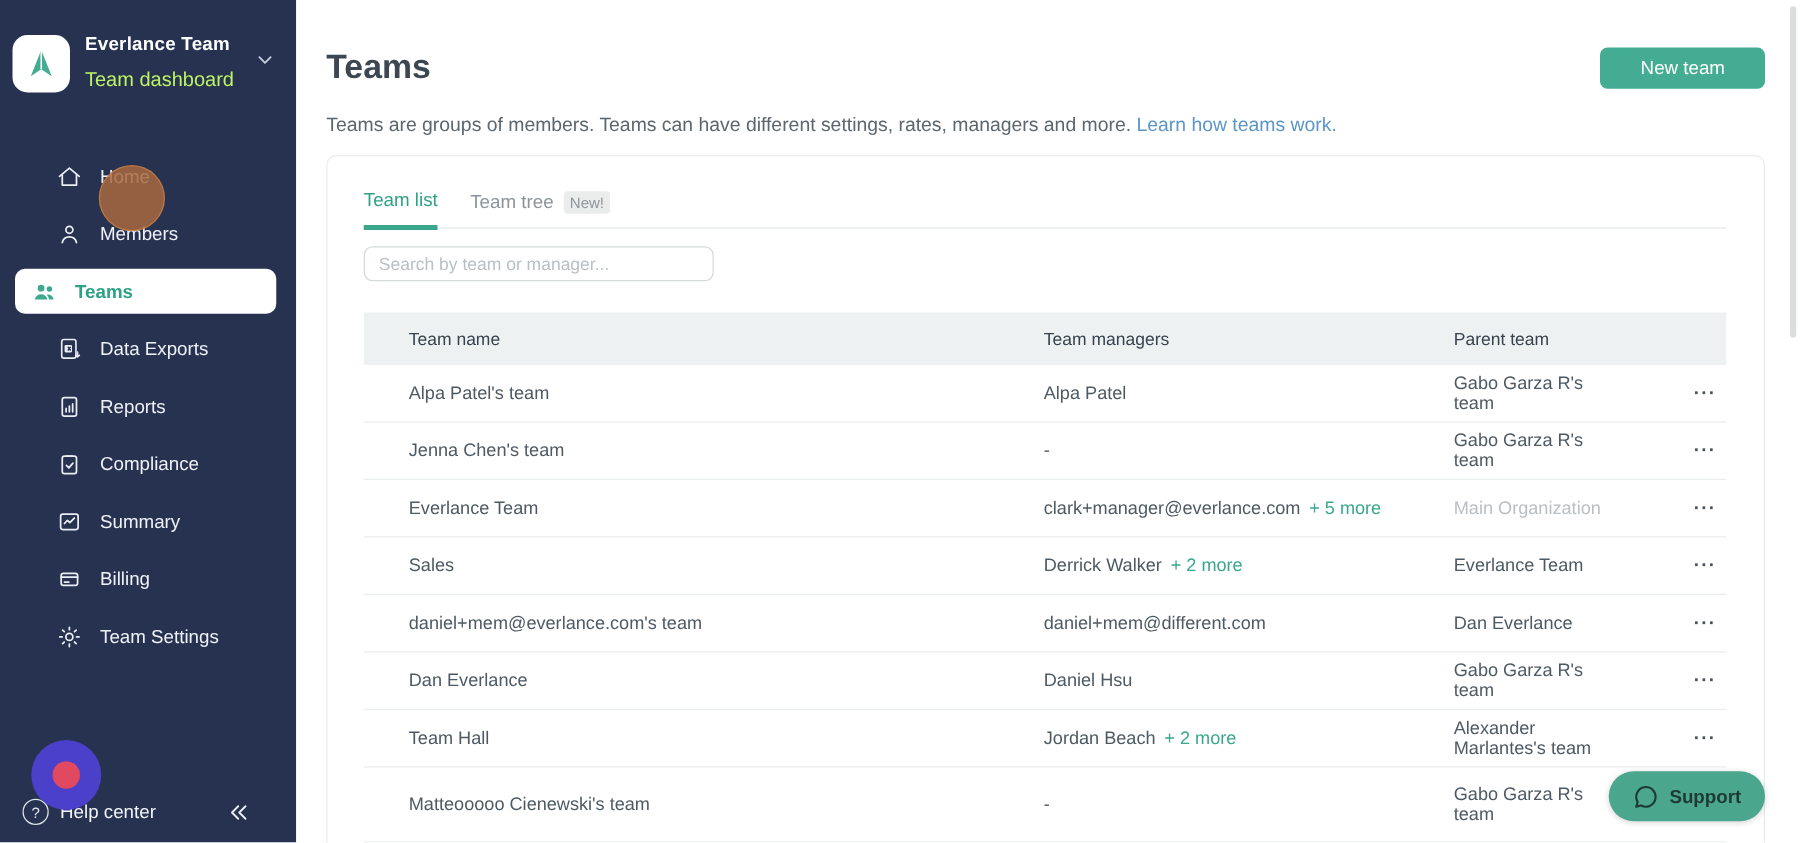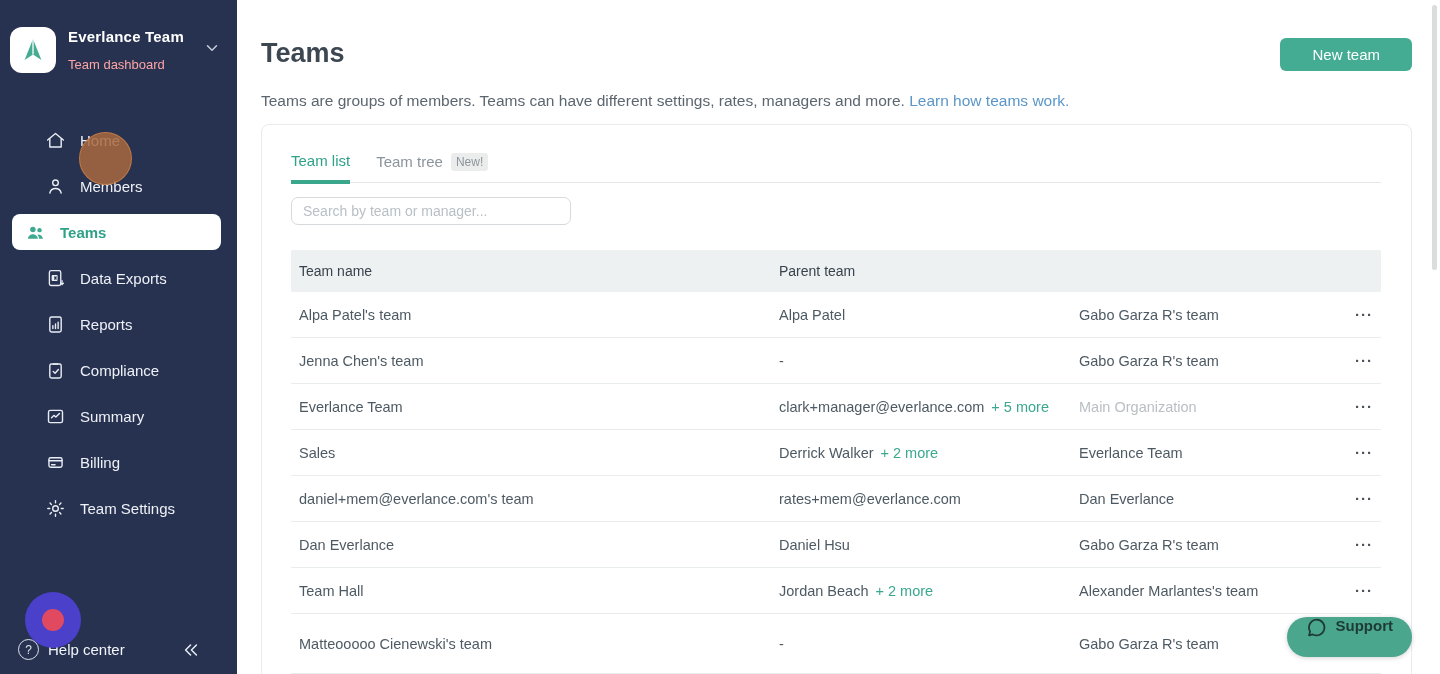--- a/index.html
+++ b/index.html
@@ -15,21 +15,21 @@
   .sidebar {
     width: 237px; flex-shrink: 0; height: 674px;
     background: #273250; color: #f1f4f9;
     position: relative; display: flex; flex-direction: column;
   }
   .org-header { display: flex; align-items: center; gap: 12px; padding: 27px 12px 18px 10px; }
   .logo-box { width: 46px; height: 46px; background: #fff; border-radius: 12px;
     display: flex; align-items: center; justify-content: center; flex-shrink: 0; }
   .org-meta { flex: 1; min-width: 0; }
   .org-name { font-size: 15px; font-weight: bold; color: #ffffff; letter-spacing: .2px; }
-  .org-sub { font-size: 13px; color: #fca5a5; margin-top: 12px; }
+  .org-sub { font-size: 16px; color: #bef264; margin-top: 12px; }
   .org-chevron { flex-shrink: 0; margin-right: 4px; cursor: pointer; }
 
   .nav { padding-top: 26px; }
   .nav-item {
     height: 46px; display: flex; align-items: center; gap: 14px;
     padding-left: 24px; font-size: 15px; color: #eef1f7; cursor: pointer; margin-left: 20px;
   }
   .nav-item .nicon { width: 22px; height: 22px; display: flex; align-items: center; justify-content: center; }
   .nav-item.active {
     background: #ffffff; color: #2fa189; font-weight: bold;
@@ -85,21 +85,21 @@
     border-radius: 7px; padding: 0 11px; font-size: 14px; color: #48525b; outline: none;
     font-family: "Liberation Sans", sans-serif;
   }
   .search-input::placeholder { color: #b8bfc5; }
 
   .table { margin-top: 25px; }
   .thead {
     display: flex; align-items: center; background: #eef1f2; height: 42px;
     font-size: 14px; color: #38434d;
   }
-  .cell { padding-left: 8px; }
+  .cell { padding-left: 8px; margin-left: 28px; }
   .cell.c-name { width: 480px; }
   .cell.c-managers { width: 300px; }
   .cell.c-parent { flex: 1; }
   .cell.c-kebab { width: 56px; padding: 0; text-align: right; }
   .trow {
     display: flex; align-items: center; min-height: 46px;
     border-bottom: 1px solid #eaedee; font-size: 14.5px; color: #4e5a63;
   }
   .trow:last-child { min-height: 60px; }
   .more-link { color: #3aa78f; margin-left: 7px; cursor: pointer; text-decoration: none; }
@@ -110,21 +110,21 @@
     font-family: "Liberation Sans", sans-serif;
   }
 
   .scroll-thumb {
     position: absolute; right: 3px; top: 5px; width: 5px; height: 265px;
     background: #d9dddd; border-radius: 3px; z-index: 6;
   }
   .support-btn {
     position: absolute; right: 28px; bottom: 17px; height: 40px;
     background: #4ba68e; border: none; border-radius: 22px;
-    display: flex; align-items: flex-start; gap: 9px; padding: 0 19px;
+    display: flex; align-items: center; gap: 9px; padding: 0 19px;
     font-size: 15px; font-weight: bold; color: #1d3b34; cursor: pointer; z-index: 7;
     box-shadow: 0 1px 5px rgba(0,0,0,.18);
     font-family: "Liberation Sans", sans-serif;
   }
 </style>
 </head>
 <body>
 
 <div class="sidebar">
   <div class="org-header">
@@ -272,20 +272,21 @@
         <span>Team tree</span>
         <span class="new-badge">New!</span>
       </div>
     </div>
 
     <input class="search-input" type="text" placeholder="Search by team or manager..." style="">
 
     <div class="table">
       <div class="thead">
         <div class="cell c-name">Team name</div>
+        <div class="cell c-managers">Team managers</div>
         <div class="cell c-parent">Parent team</div>
         <div class="cell c-kebab"></div>
       </div>
       <div id="table-body">
   <div class="trow">
     <div class="cell c-name"><span class="team-name">Alpa Patel's team</span></div>
     <div class="cell c-managers">
       <span class="manager-main">Alpa Patel</span>
     </div>
     <div class="cell c-parent"><span class="parent-name">Gabo Garza R's team</span></div>
@@ -323,21 +324,21 @@
     </div>
     <div class="cell c-parent"><span class="parent-name">Everlance Team</span></div>
     <div class="cell c-kebab">
       <button class="kebab-btn">···</button>
     </div>
   </div>
 
   <div class="trow">
     <div class="cell c-name"><span class="team-name">daniel+mem@everlance.com's team</span></div>
     <div class="cell c-managers">
-      <span class="manager-main">rates+mem@everlance.com</span>
+      <span class="manager-main">daniel+mem@different.com</span>
     </div>
     <div class="cell c-parent"><span class="parent-name">Dan Everlance</span></div>
     <div class="cell c-kebab">
       <button class="kebab-btn">···</button>
     </div>
   </div>
 
   <div class="trow">
     <div class="cell c-name"><span class="team-name">Dan Everlance</span></div>
     <div class="cell c-managers">

